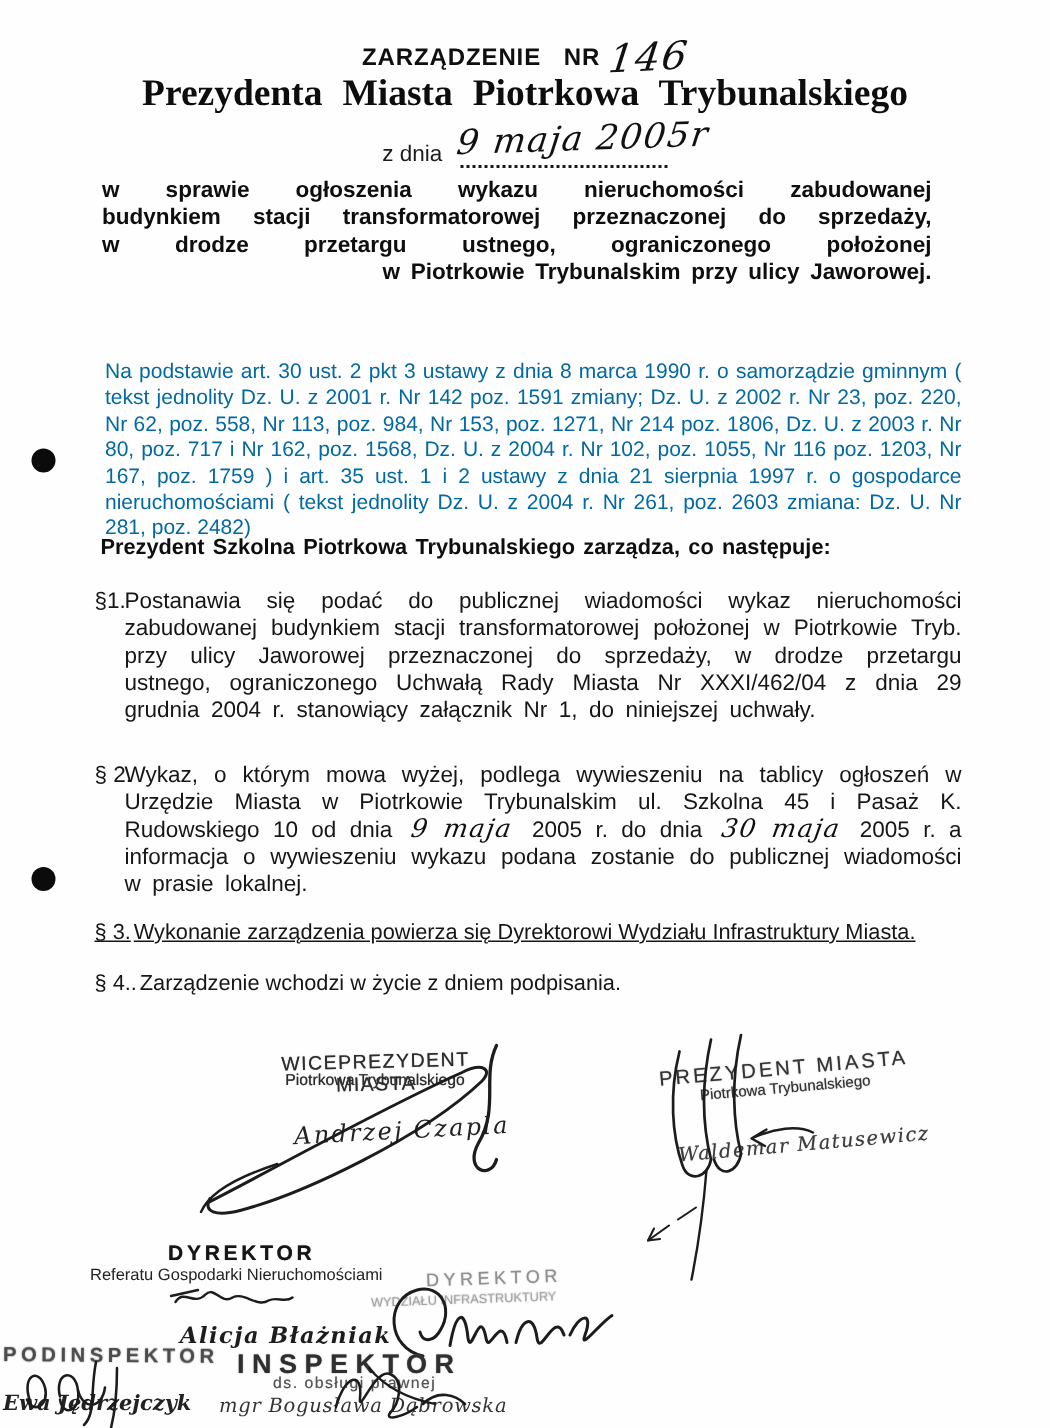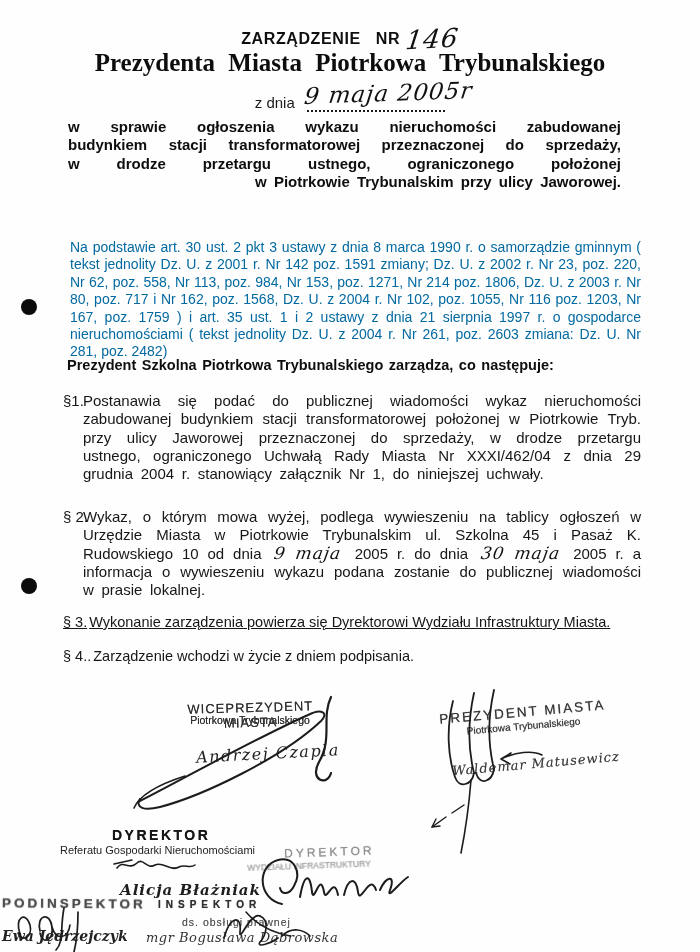--- a/index.html
+++ b/index.html
@@ -61,21 +61,21 @@
   .k-name{position:absolute;top:881px;left:120px;font-family:"DejaVu Serif",serif;font-style:italic;
     font-weight:bold;font-size:15px;letter-spacing:1px;color:#1d1d1d;text-align:center;}
   .d-stamp{position:absolute;top:845px;left:247px;width:165px;transform:rotate(-2deg);
     color:#8f8f8f;text-shadow:0 0 1px #aaa;}
   .d-stamp .l1{font-size:12px;letter-spacing:3px;text-align:center;}
   .d-stamp .l2{font-size:8.5px;text-align:left;opacity:.85;margin-top:1px;filter:blur(.3px);}
   .pi-title{position:absolute;top:896px;left:2px;font-weight:bold;font-size:13.5px;
     letter-spacing:3px;color:#4c4c4c;transform:rotate(.5deg);text-shadow:0 0 1px #777;filter:blur(.2px);}
   .pi-name{position:absolute;top:928px;left:2px;font-family:"DejaVu Serif",serif;font-style:italic;
     font-weight:bold;font-size:14px;color:#222;}
-  .i-title{position:absolute;top:899px;left:158px;font-weight:bold;font-size:10px;
+  .i-title{position:absolute;top:899px;left:158px;font-weight:bold;font-size:18px;
     letter-spacing:5px;color:#2f2f2f;text-shadow:0 0 .8px #666;}
   .i-sub{position:absolute;top:916px;left:182px;font-size:10.5px;letter-spacing:1px;
     color:#555;text-shadow:0 0 .6px #888;}
   .i-name{position:absolute;top:930px;left:146px;font-family:"DejaVu Serif",serif;font-style:italic;
     font-size:13px;color:#333;letter-spacing:.5px;}
   svg.sig{position:absolute;overflow:visible;}
   svg.sig path{fill:none;stroke:#1c1c1c;stroke-linecap:round;}
 </style>
 </head>
 <body>

